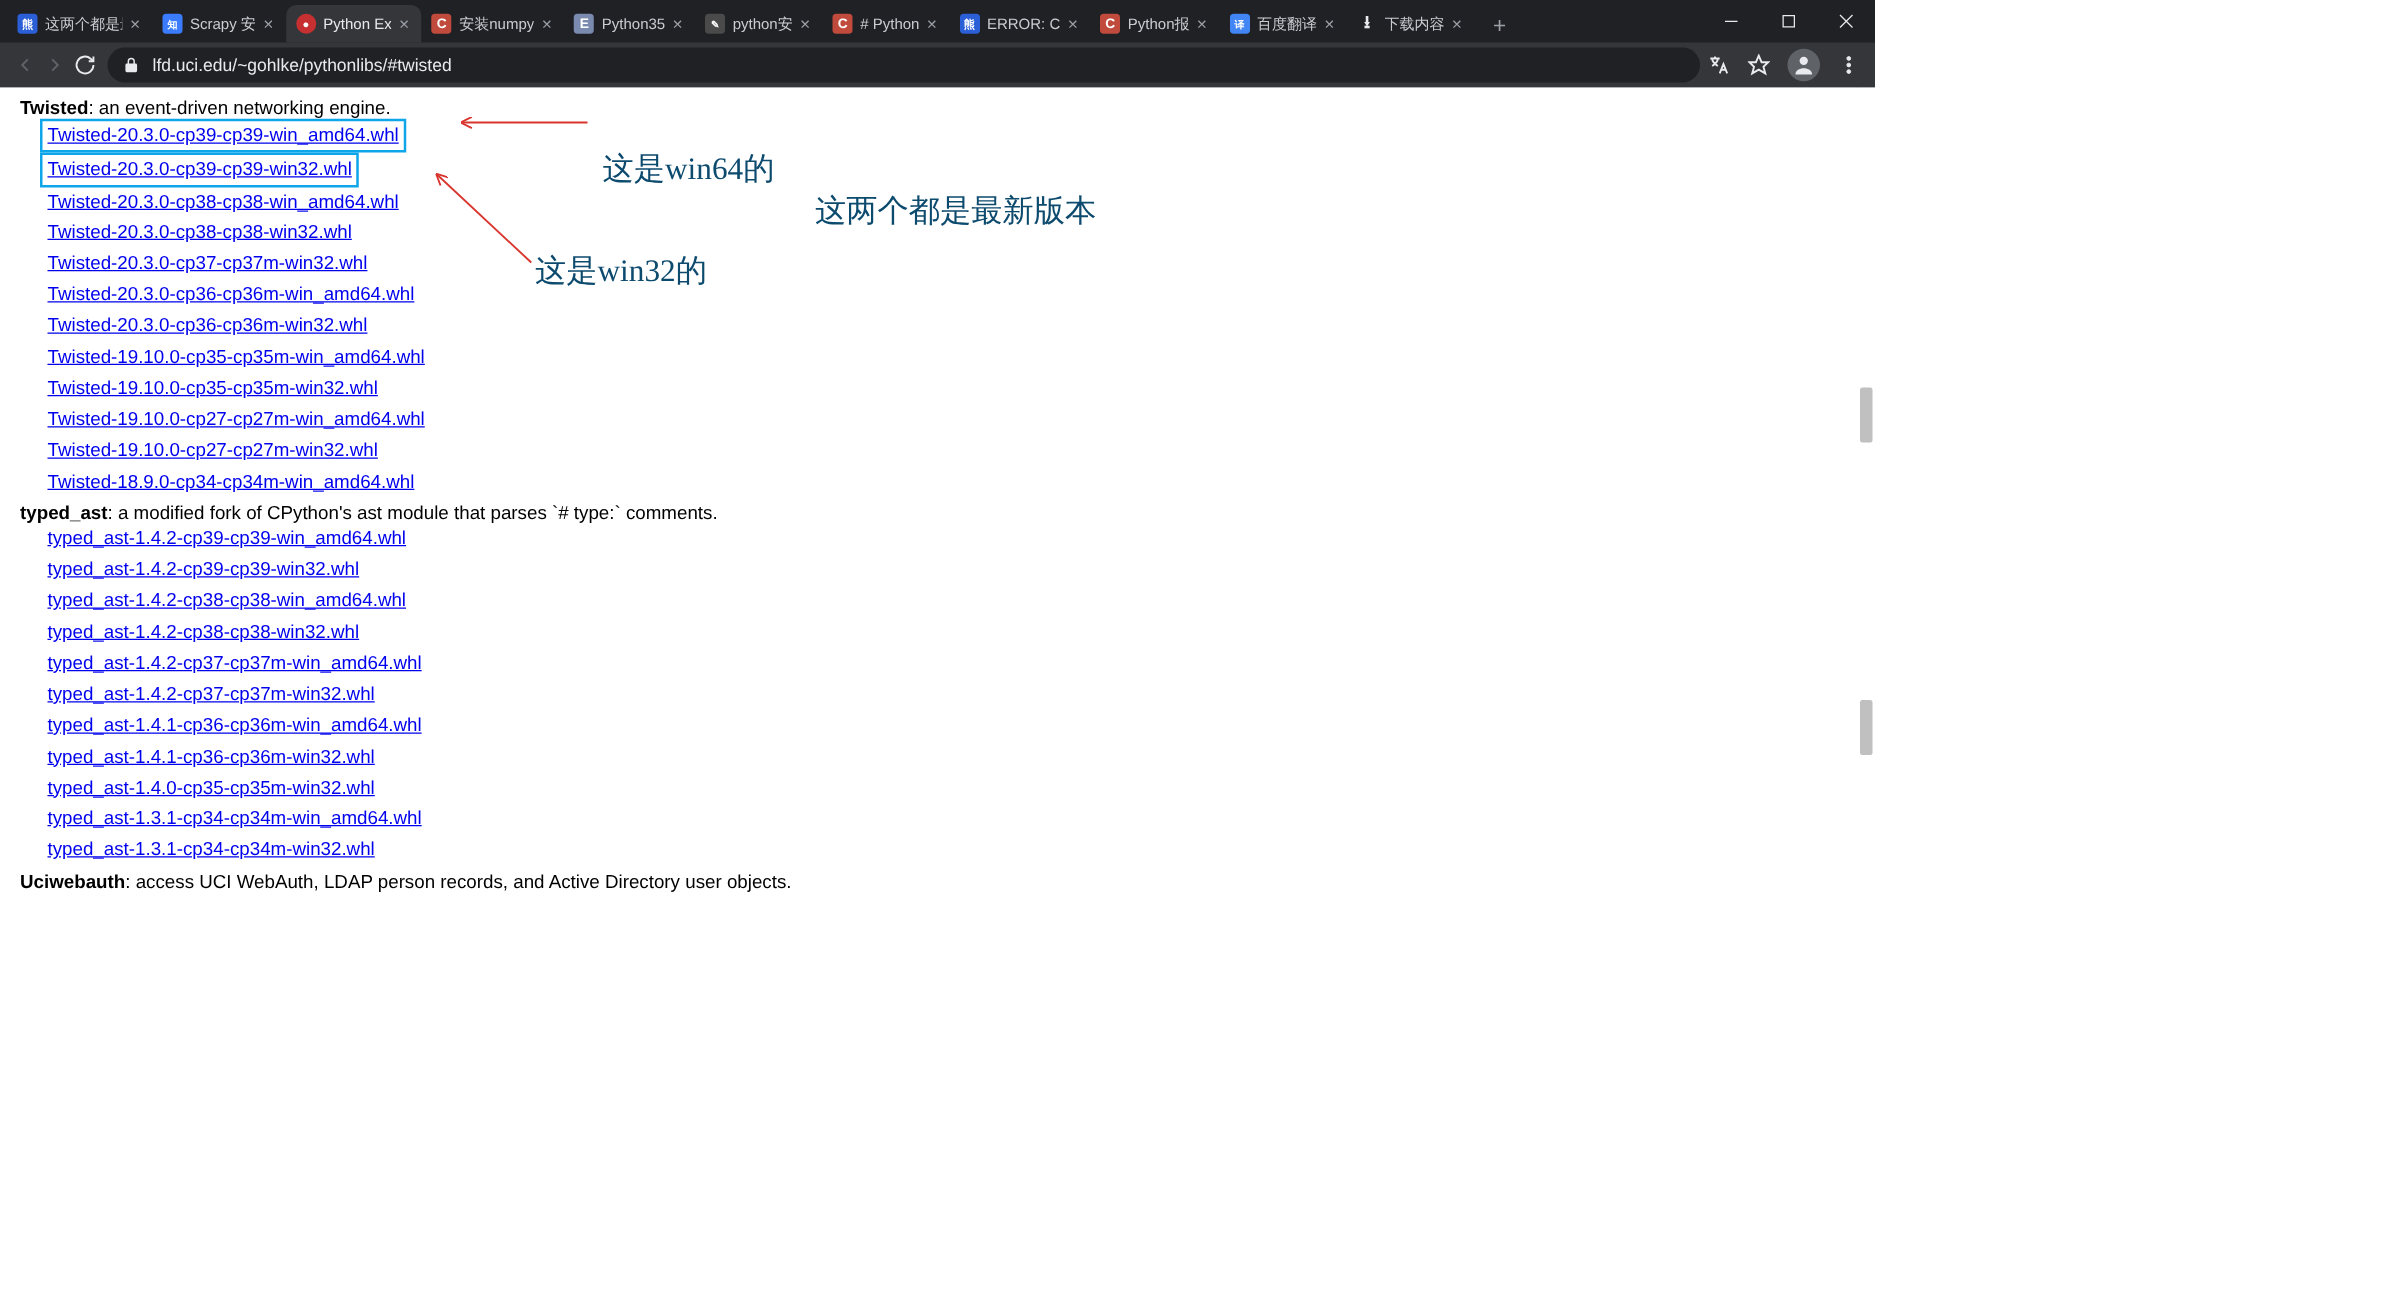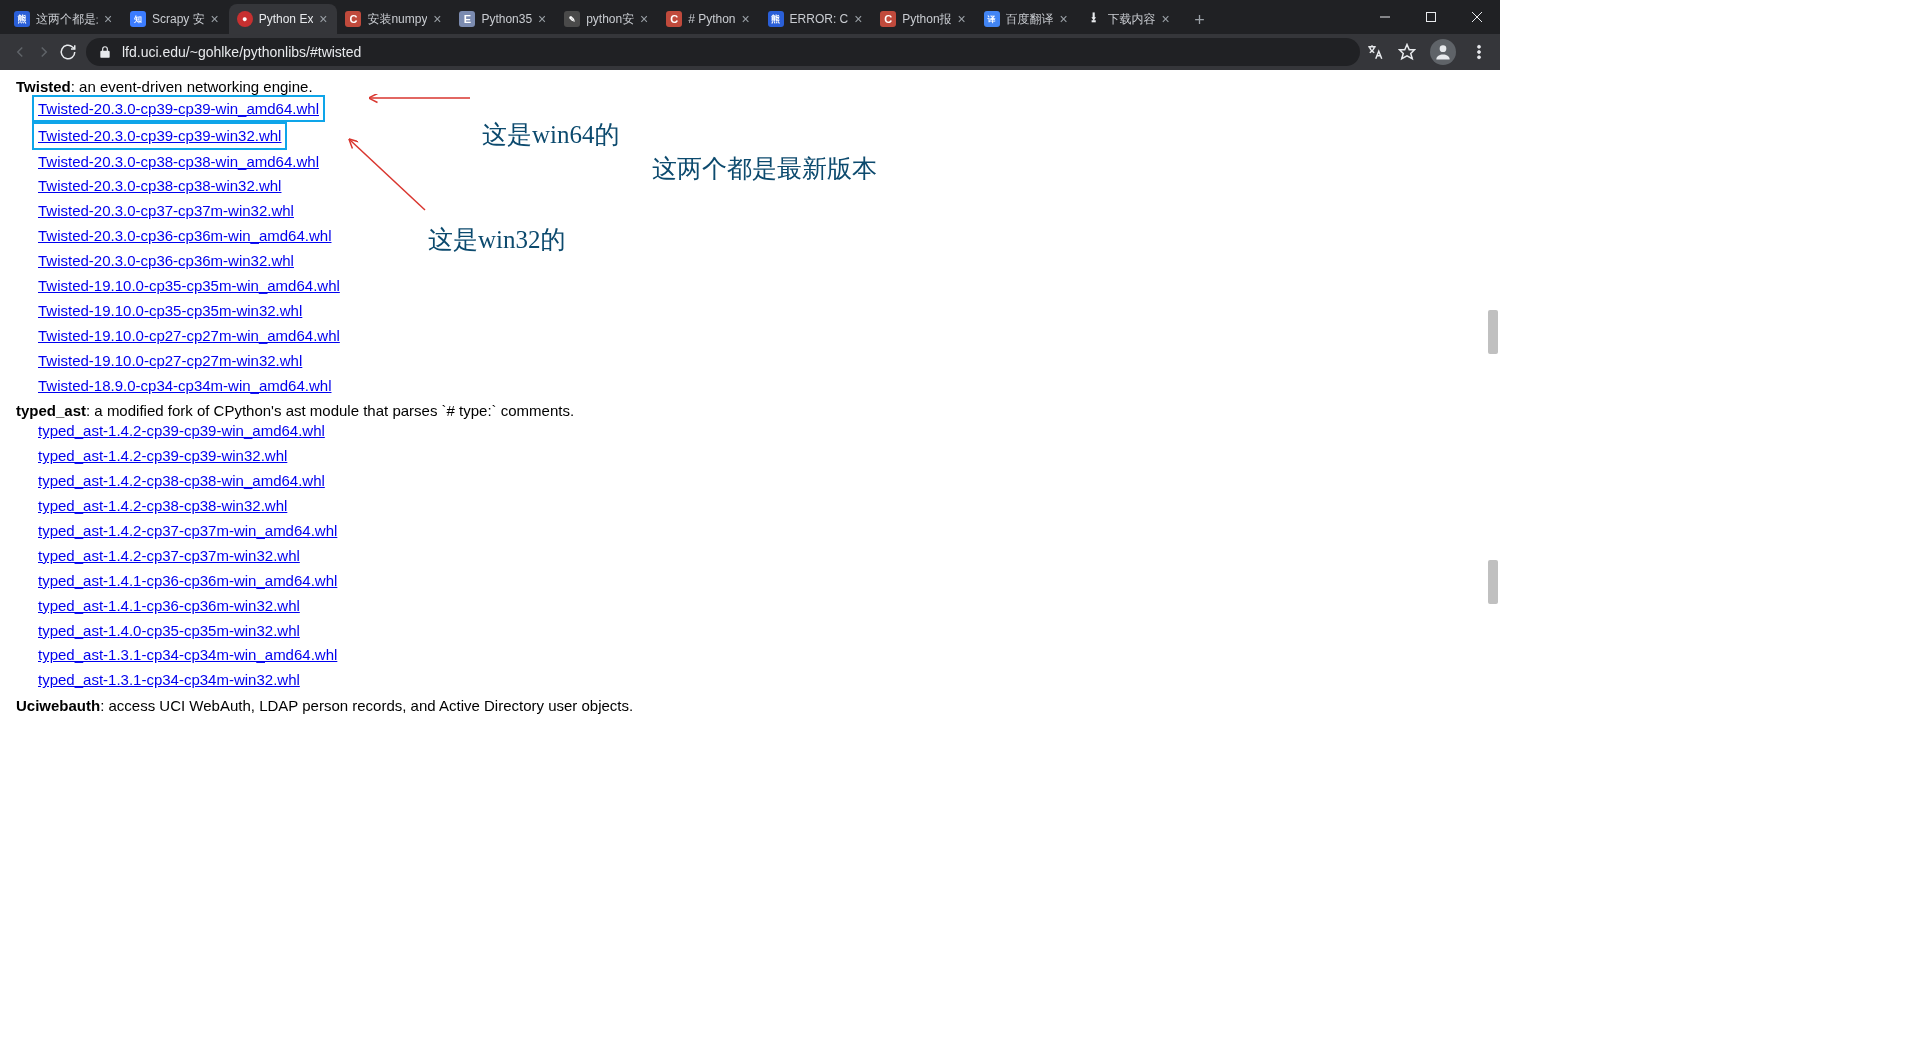--- a/index.html
+++ b/index.html
@@ -211,16 +211,16 @@
     <defs>
         <marker id="ah" markerWidth="8" markerHeight="8" refX="1" refY="3" orient="auto">
           <path d="M6 0 L0 3 L6 6" fill="none" stroke="#d9352e" stroke-width="1"></path>
         </marker>
       </defs>
     <line class="arrow" x1="370" y1="28" x2="470" y2="28" marker-start="url(#ah)"></line>
     <line class="arrow" x1="350" y1="70" x2="425" y2="140" marker-start="url(#ah)"></line>
   </svg>
   <div class="anno" style="top:48px; left:482px;">这是win64的</div>
   <div class="anno" style="top:82px; left:652px;">这两个都是最新版本</div>
-  <div class="anno" style="top:130px; left:428px;margin-top:23px;">这是win32的</div>
+  <div class="anno" style="top:130px; left:428px;">这是win32的</div>
 </div>
 
 <div class="scrollbar"></div>
 
 </body></html>

